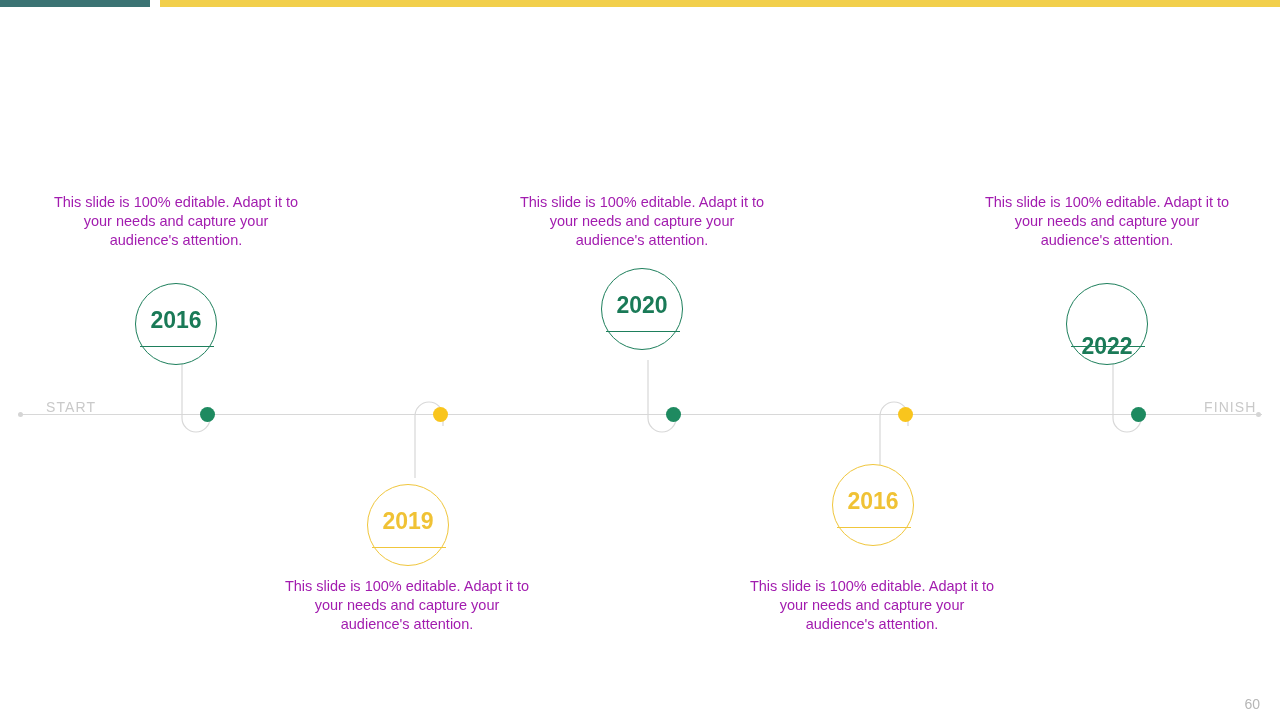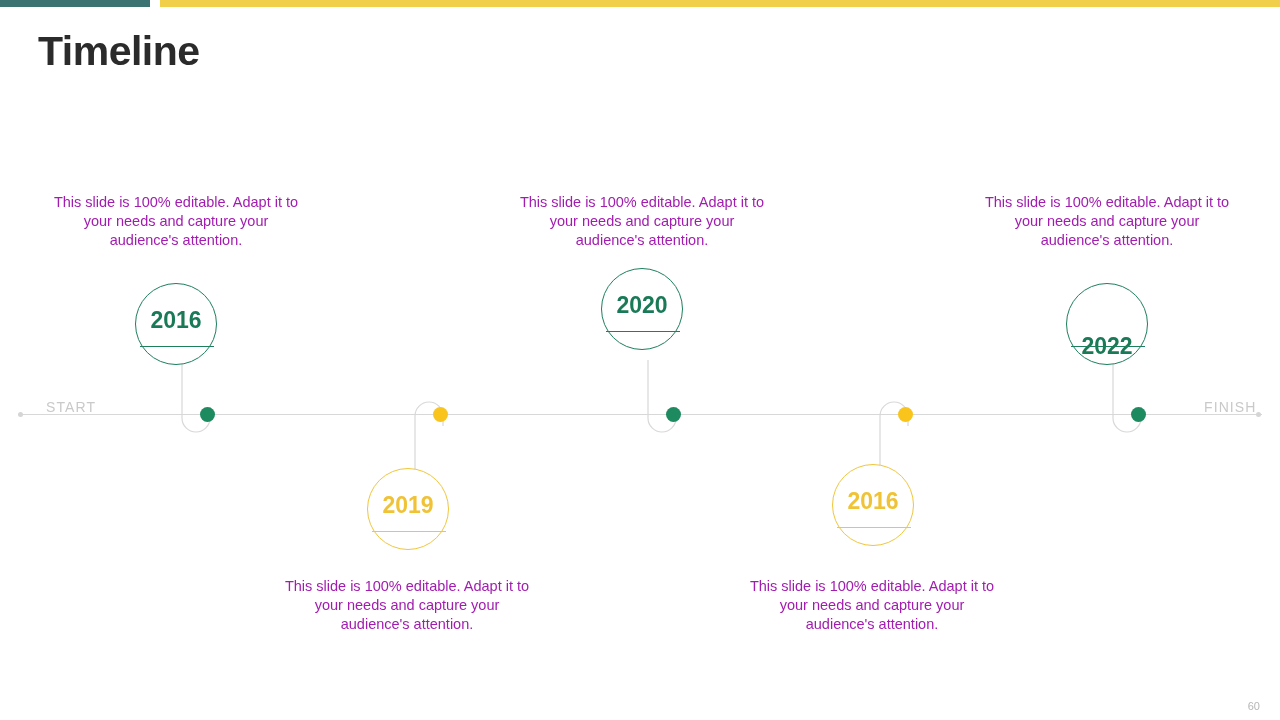--- a/index.html
+++ b/index.html
@@ -147,36 +147,35 @@
     line-height: 19px;
     color: #a21caf;
     font-family: "Liberation Sans", sans-serif;
   }
 
   
   .page-number {
     position: absolute;
     right: 20px;
     bottom: 8px;
-    font-size: 11px;
+    font-size: 14px;
     color: #b6b6b6;
     font-family: "Liberation Sans", sans-serif;
   }
 </style>
 </head>
 <body>
 
 <div class="slide">
 
   <div class="topbar">
     <div class="topbar-teal"></div>
     <div class="topbar-yellow"></div>
   </div>
 
-  <div class="page-title">Timeline</div>
 
   <div class="baseline"></div>
   <div class="endcap-dot endcap-start"></div>
   <div class="endcap-dot endcap-finish"></div>
   <div class="end-label start">START</div>
   <div class="end-label finish">FINISH</div>
 
   <div class="node">
     <div class="desc" style="left:50px; top:193px;">This slide is 100% editable. Adapt it to your needs and capture your audience's attention.</div>
     <svg class="stem" style="left:175px; top:360px; width:50px; height:80px;" width="50" height="80" viewBox="0 0 50 80">
@@ -187,21 +186,21 @@
       <div class="chord" style="top:62px; border-color:#1e7f5c;"></div>
     </div>
     <div class="marker green" style="left:200px; top:407px;"></div>
   </div>
 
   <div class="node">
     <div class="desc" style="left:281px; top:577px;">This slide is 100% editable. Adapt it to your needs and capture your audience's attention.</div>
     <svg class="stem" style="left:408px; top:388px; width:50px; height:90px;" width="50" height="90" viewBox="0 0 50 90">
       <path d="M 7 90 L 7 28 A 14 14 0 0 1 35 28 L 35 38" fill="none" stroke="#d8d8d8" stroke-width="1.2"></path>
     </svg>
-    <div class="circle yellow" style="left:367px; top:468px;text-align:center;">
+    <div class="circle yellow" style="left:367px; top:484px;text-align:center;">
       <span class="year">2019</span>
       <div class="chord" style="top:62px; border-color:#f0c63c;"></div>
     </div>
     <div class="marker yellow" style="left:433px; top:407px;"></div>
   </div>
 
   <div class="node">
     <div class="desc" style="left:516px; top:193px;">This slide is 100% editable. Adapt it to your needs and capture your audience's attention.</div>
     <svg class="stem" style="left:641px; top:360px; width:50px; height:80px;" width="50" height="80" viewBox="0 0 50 80">
       <path d="M 7 0 L 7 58 A 14 14 0 0 0 35 58 L 35 47" fill="none" stroke="#d8d8d8" stroke-width="1.2"></path>

